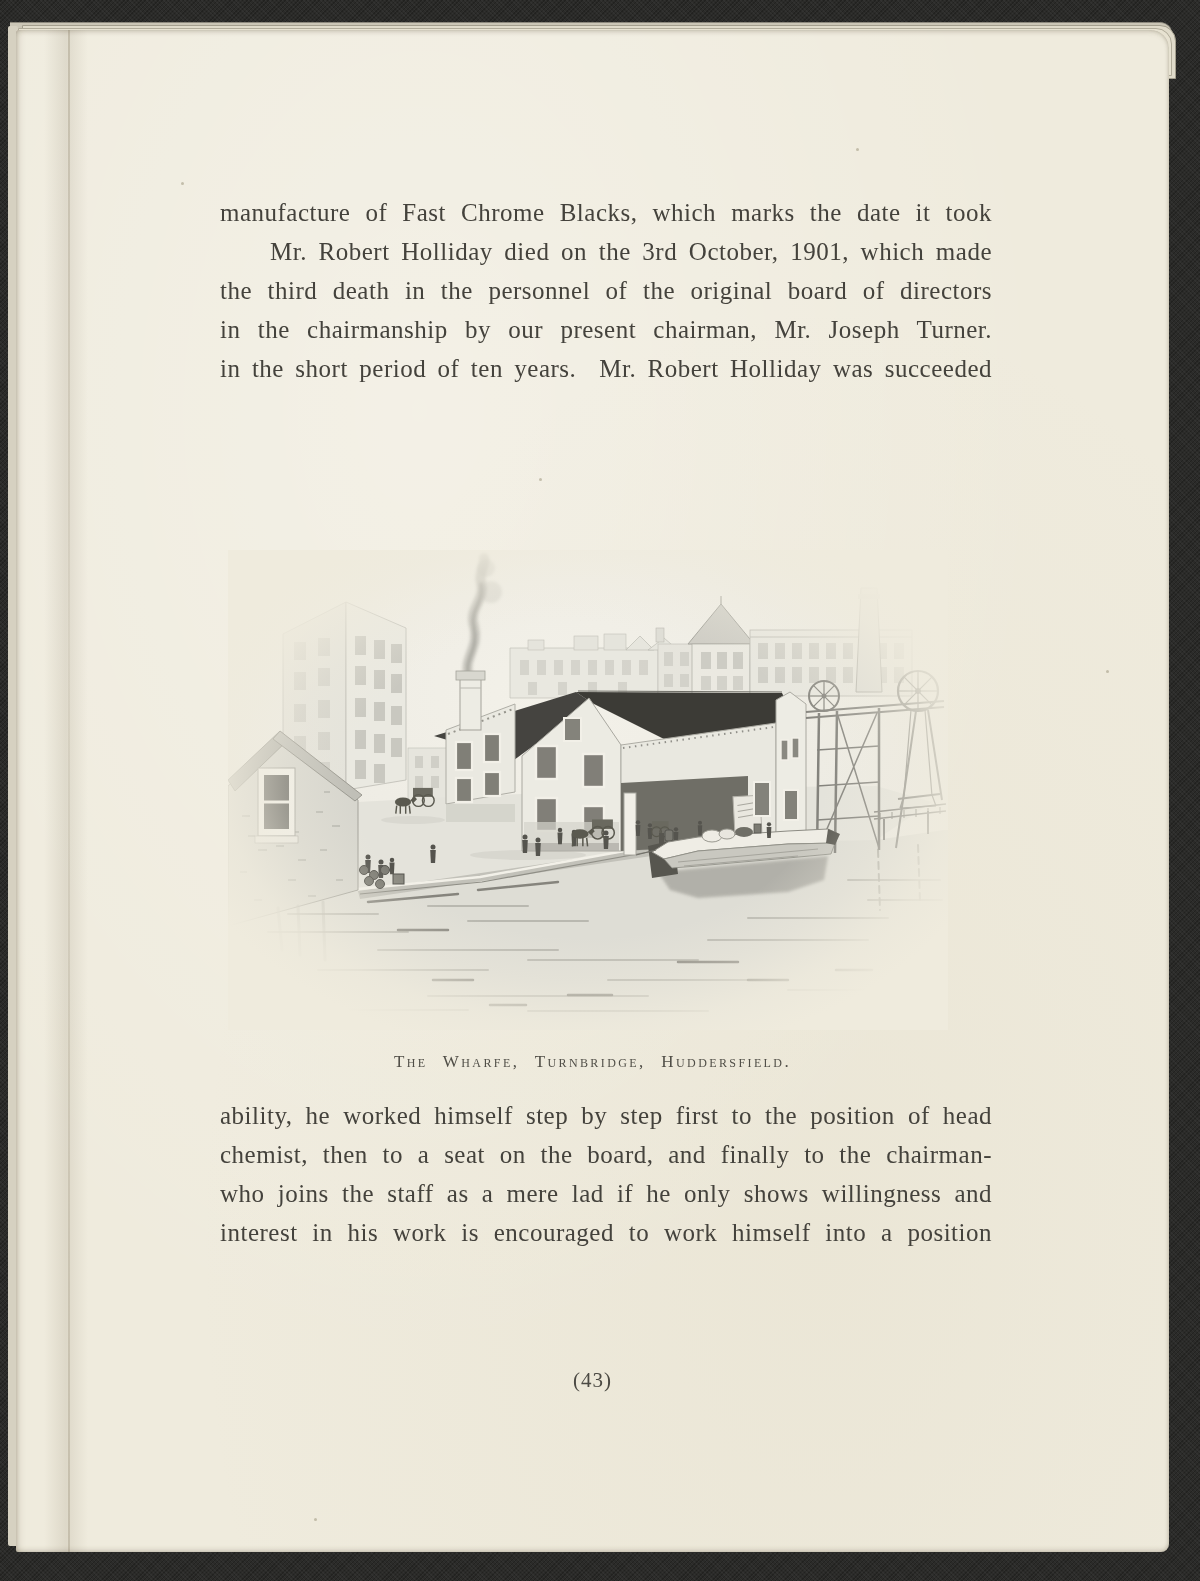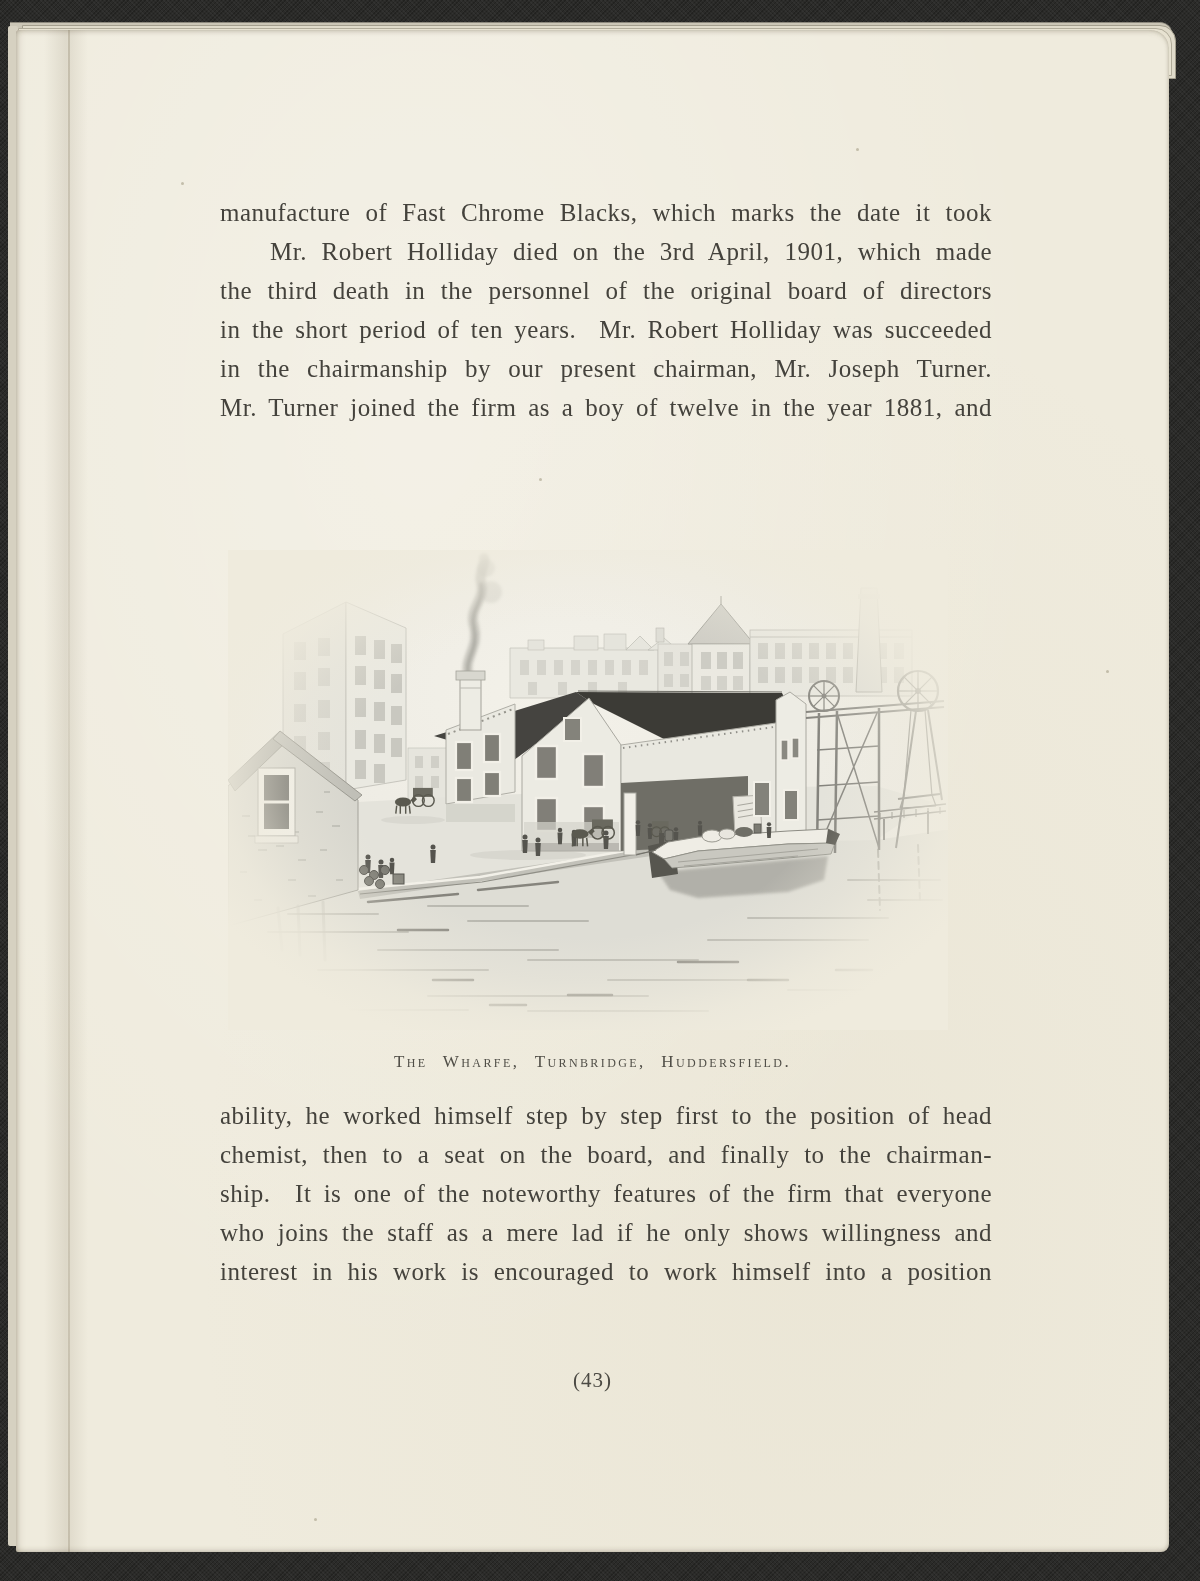--- a/index.html
+++ b/index.html
@@ -74,25 +74,24 @@
   <div class="fold-shadow"></div>
   <div class="crease"></div>
   <div class="speck" style="left:523px;top:448px;"></div>
   <div class="speck" style="left:840px;top:118px;"></div>
   <div class="speck" style="left:298px;top:1488px;"></div>
   <div class="speck" style="left:1090px;top:640px;"></div>
   <div class="speck" style="left:165px;top:152px;"></div>
 
   <div class="text-block tb1">
     <span class="line just">manufacture of Fast Chrome Blacks, which marks the date it took</span>
-    <span class="line just indent">Mr. Robert Holliday died on the 3rd April, 1901, which made</span>
+    <span class="line just indent">Mr. Robert Holliday died on the 3rd October, 1901, which made</span>
     <span class="line just">the third death in the personnel of the original board of directors</span>
+    <span class="line just">in the chairmanship by our present chairman, Mr. Joseph Turner.</span>
     <span class="line just">in the short period of ten years.&nbsp; Mr. Robert Holliday was succeeded</span>
-    <span class="line just">in the chairmanship by our present chairman, Mr. Joseph Turner.</span>
-    <span class="line just">Mr. Turner joined the firm as a boy of twelve in the year 1881, and</span>
   </div>
 
   <figure class="illustration" aria-label="Vignette engraving of the wharf at Turnbridge: mill buildings, a factory with smoking chimney, a timber hoist, and a canal barge moored at the quay">
     <svg viewBox="0 0 720 480" width="720" height="480">
       <defs>
         <radialGradient id="vig" cx="50%" cy="48%" r="58%">
           <stop offset="0.56" stop-color="#efebdd" stop-opacity="0"></stop>
           <stop offset="0.72" stop-color="#efebdd" stop-opacity="0.35"></stop>
           <stop offset="0.87" stop-color="#efebdd" stop-opacity="0.82"></stop>
           <stop offset="1" stop-color="#efebdd" stop-opacity="1"></stop>
@@ -372,19 +371,18 @@
 
       <rect x="-2" y="-2" width="724" height="484" fill="url(#vig)"></rect>
     </svg>
   </figure>
 
   <div class="caption">The Wharfe, Turnbridge, Huddersfield.</div>
 
   <div class="text-block tb2">
     <span class="line just">ability, he worked himself step by step first to the position of head</span>
     <span class="line just">chemist, then to a seat on the board, and finally to the chairman-</span>
-    <span class="line just">ship.&nbsp; It is one of the noteworthy features of the firm that everyone</span>
     <span class="line just">who joins the staff as a mere lad if he only shows willingness and</span>
     <span class="line just">interest in his work is encouraged to work himself into a position</span>
   </div>
 
   <div class="page-number">(43)</div>
 </div>
 
 </body></html>

